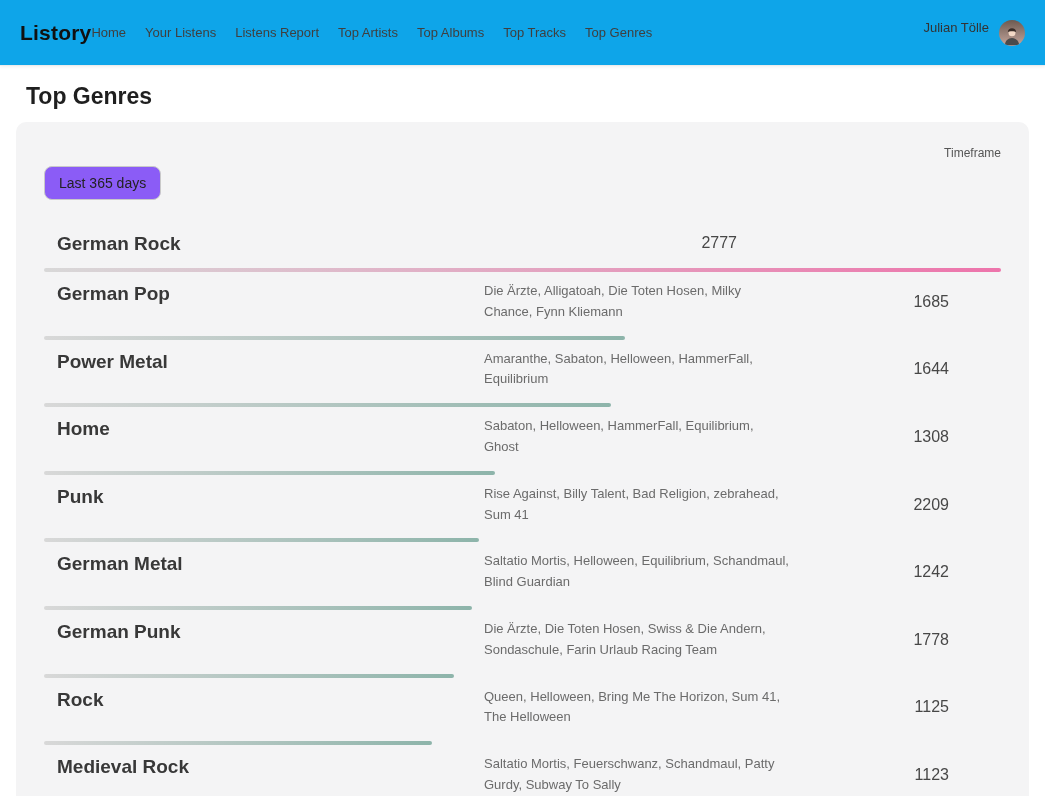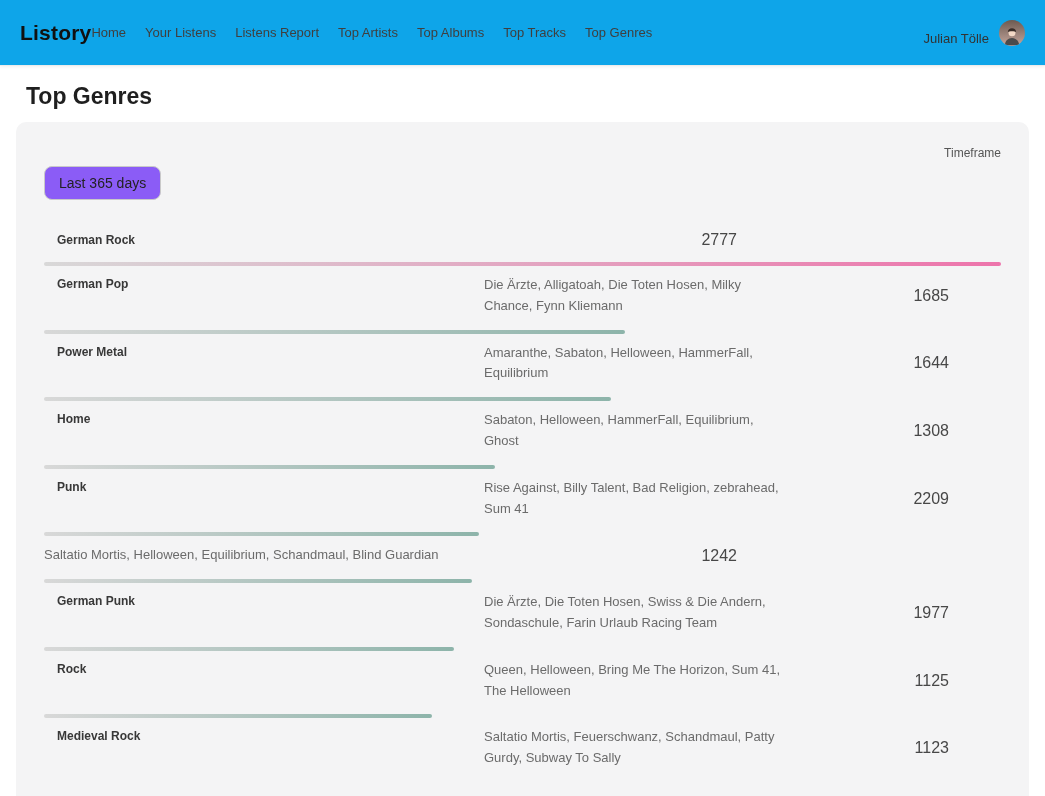--- a/index.html
+++ b/index.html
@@ -9,21 +9,21 @@
   
   header {
     height:66px; display:flex; align-items:center;
     padding:0 20px; background:#0ea5e9;
     border-bottom:1px solid #ececec;
     box-shadow:0 1px 3px rgba(0,0,0,.06);
   }
   .logo { font-size:21px; font-weight:800; color:#111; letter-spacing:.2px; cursor:pointer; }
   nav { display:flex; align-items:center; gap:19px; flex:1; }
   nav a { font-size:13px; color:#3f3f3f; text-decoration:none; cursor:pointer; white-space:nowrap; }
-  .user { display:flex; align-items:flex-end; gap:10px; }
+  .user { display:flex; align-items:flex-start; gap:10px; }
   .user-name { font-size:13px; color:#333; }
   .avatar {
     width:26px; height:26px; border-radius:50%;
     background:linear-gradient(180deg,#6d5a50 0%,#a1887f 60%,#c9a69a 100%);
     display:flex; align-items:flex-end; justify-content:center; overflow:hidden; cursor:pointer;
   }
   .avatar svg { width:20px; height:20px; display:block; }
 
   
   h1 { font-size:23px; font-weight:600; color:#1f1f1f; margin:17px 26px 12px; }
@@ -42,21 +42,21 @@
   
   .genres { margin-top:22px; }
   .row {
     position:relative;
     display:grid;
     grid-template-columns:440px 305px 1fr;
     align-items:start;
     padding:9px 0 17px;
     cursor:pointer;
   }
-  .gname  { font-size:12px; font-weight:700; color:#383838; padding-left:13px; padding-top:2px; }
+  .gname  { font-size:19px; font-weight:700; color:#383838; padding-left:13px; padding-top:2px; }
   .gartists { font-size:13px; color:#6b6b6b; line-height:1.6; }
   .gcount { font-size:16px; color:#474747; text-align:right; padding-right:52px; align-self:center; }
   .gbar {
     position:absolute; left:0; bottom:0; height:4px; border-radius:2px;
   }
 </style>
 </head>
 <body>
 
 <header>
@@ -128,29 +128,30 @@
         </div>
 
         <div class="row">
           <div class="gname">Punk</div>
           <div class="gartists">Rise Against, Billy Talent, Bad Religion, zebrahead, Sum 41</div>
           <div class="gcount">2209</div>
           <div class="gbar" style="width: 45.4807%; background: linear-gradient(90deg, rgb(216, 216, 216), rgb(141, 180, 170));"></div>
         </div>
 
         <div class="row">
+          <div class="gname">German Metal</div>
           <div class="gartists">Saltatio Mortis, Helloween, Equilibrium, Schandmaul, Blind Guardian</div>
           <div class="gcount">1242</div>
           <div class="gbar" style="width: 44.7245%; background: linear-gradient(90deg, rgb(216, 216, 216), rgb(141, 180, 170));"></div>
         </div>
 
         <div class="row">
           <div class="gname">German Punk</div>
           <div class="gartists">Die Ärzte, Die Toten Hosen, Swiss &amp; Die Andern, Sondaschule, Farin Urlaub Racing Team</div>
-          <div class="gcount">1977</div>
+          <div class="gcount">1778</div>
           <div class="gbar" style="width: 42.888%; background: linear-gradient(90deg, rgb(216, 216, 216), rgb(141, 180, 170));"></div>
         </div>
 
         <div class="row">
           <div class="gname">Rock</div>
           <div class="gartists">Queen, Helloween, Bring Me The Horizon, Sum 41, The Helloween</div>
           <div class="gcount">1125</div>
           <div class="gbar" style="width: 40.5113%; background: linear-gradient(90deg, rgb(216, 216, 216), rgb(141, 180, 170));"></div>
         </div>
 

